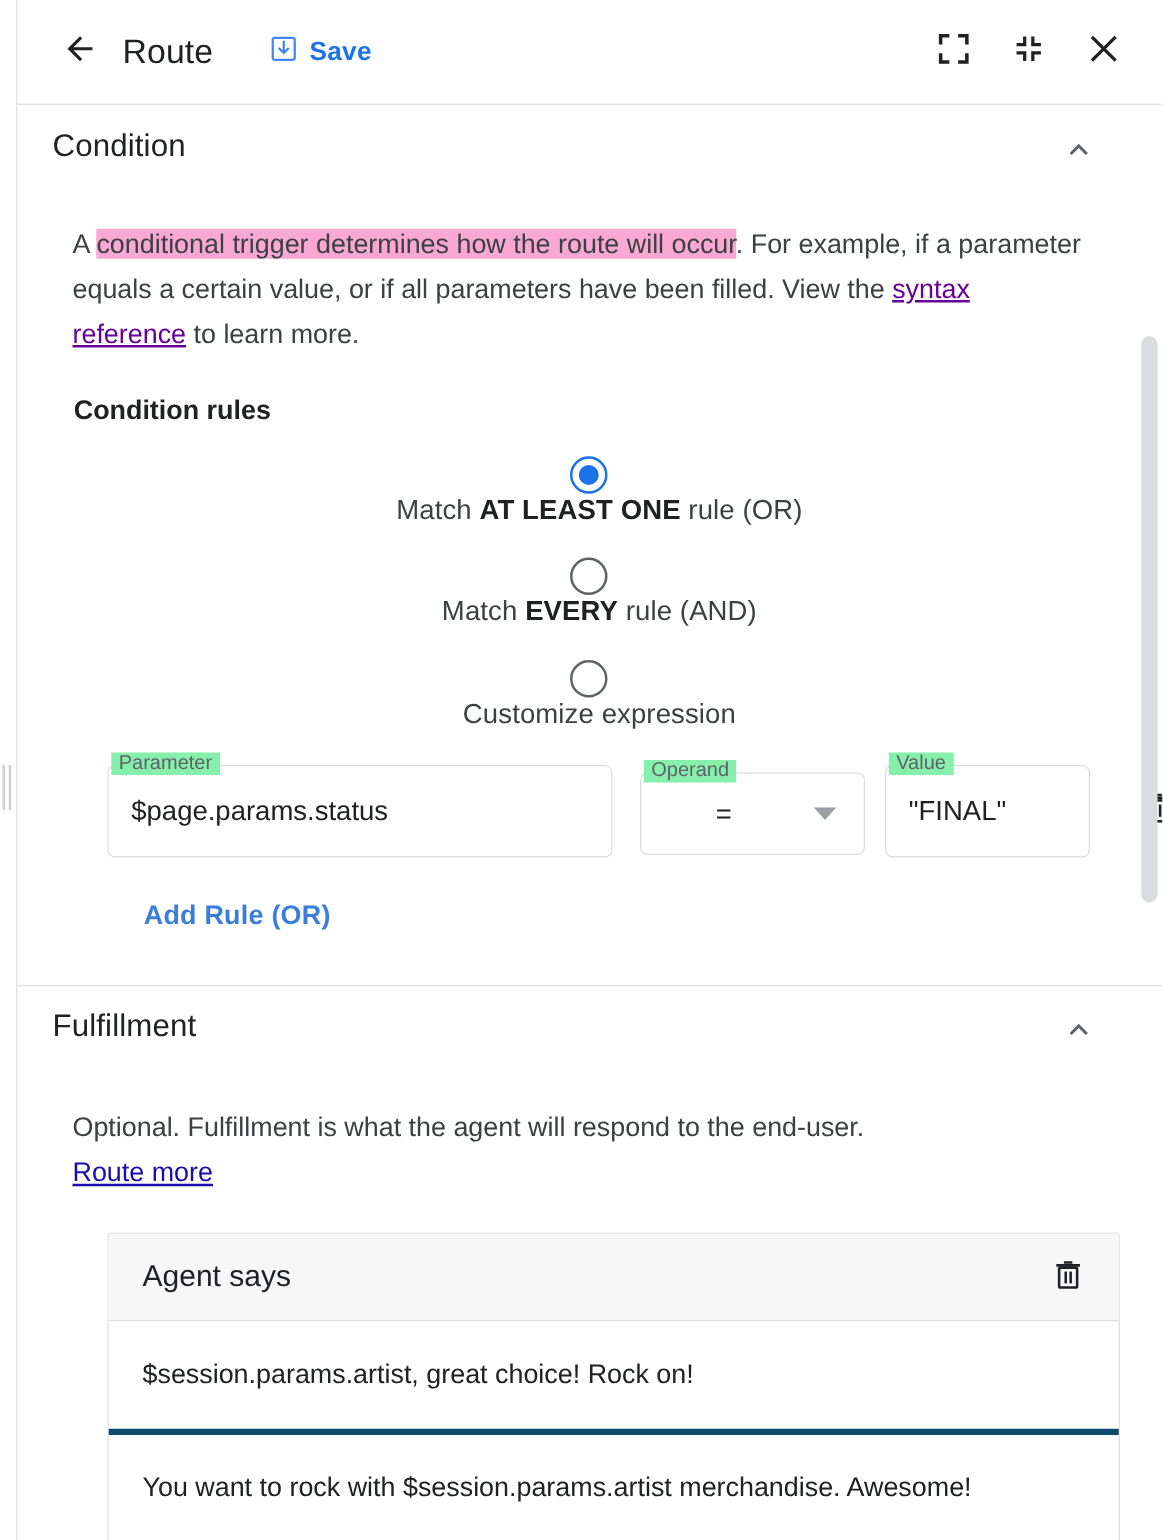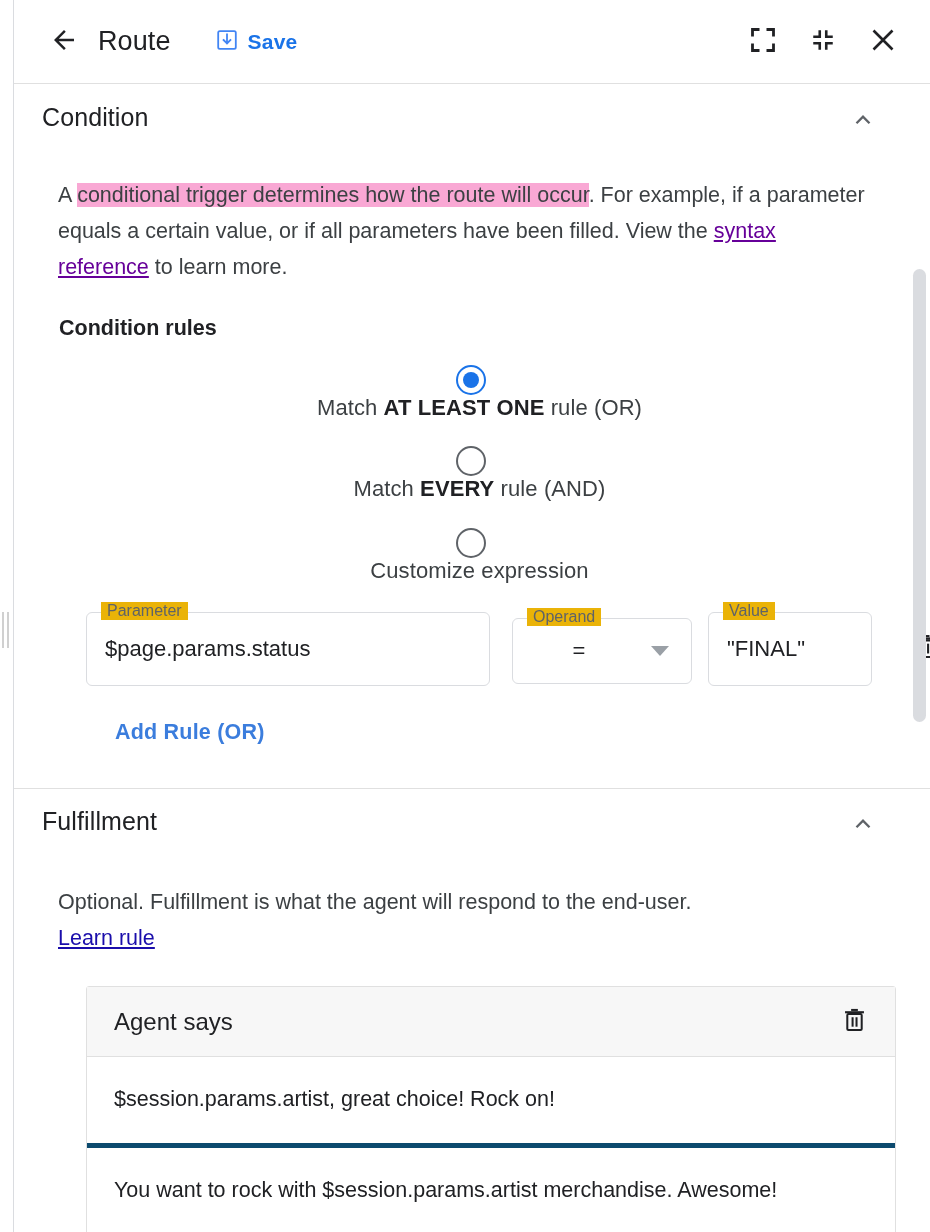--- a/index.html
+++ b/index.html
@@ -186,22 +186,22 @@
   }
   .field {
     position: absolute;
     border: 1px solid #dadce0;
     border-radius: 6px;
     background: #fff;
   }
   .field-legend {
     position: absolute;
     top: -11px;
-    left: 14px;
-    background: #eab308;
+    left: 2px;
+    background: #86efac;
     padding: 0 6px;
     font-size: 16px;
     color: #5f6368;
     white-space: nowrap;
   }
   .field-value {
     position: absolute;
     left: 18px;
     top: 50%;
     transform: translateY(-50%);
@@ -460,21 +460,21 @@
           <span>
             <svg width="26" height="26" viewBox="0 0 24 24">
               <path d="M6 15l6-6 6 6" fill="none" stroke="#5f6368" stroke-width="2.2" stroke-linecap="butt" stroke-linejoin="miter"></path>
             </svg>
           </span>
         </div>
       </div>
 
       <div class="fulfil-desc">
         <span>Optional. Fulfillment is what the agent will respond to the end-user.</span><br>
-        <a class="link-blue">Learn rule</a>
+        <a class="link-blue">Route more</a>
       </div>
 
       <div class="agent-card">
         <div class="agent-card-head">
           <div class="agent-card-title">Agent says</div>
           <div class="agent-del">
             <span>
               <svg width="27" height="29" viewBox="0 0 24 24">
                 <path d="M9 2.6h6v1.8H9z" fill="#202124"></path>
                 <path d="M3.6 4.6h16.8v1.9H3.6z" fill="#202124"></path>

